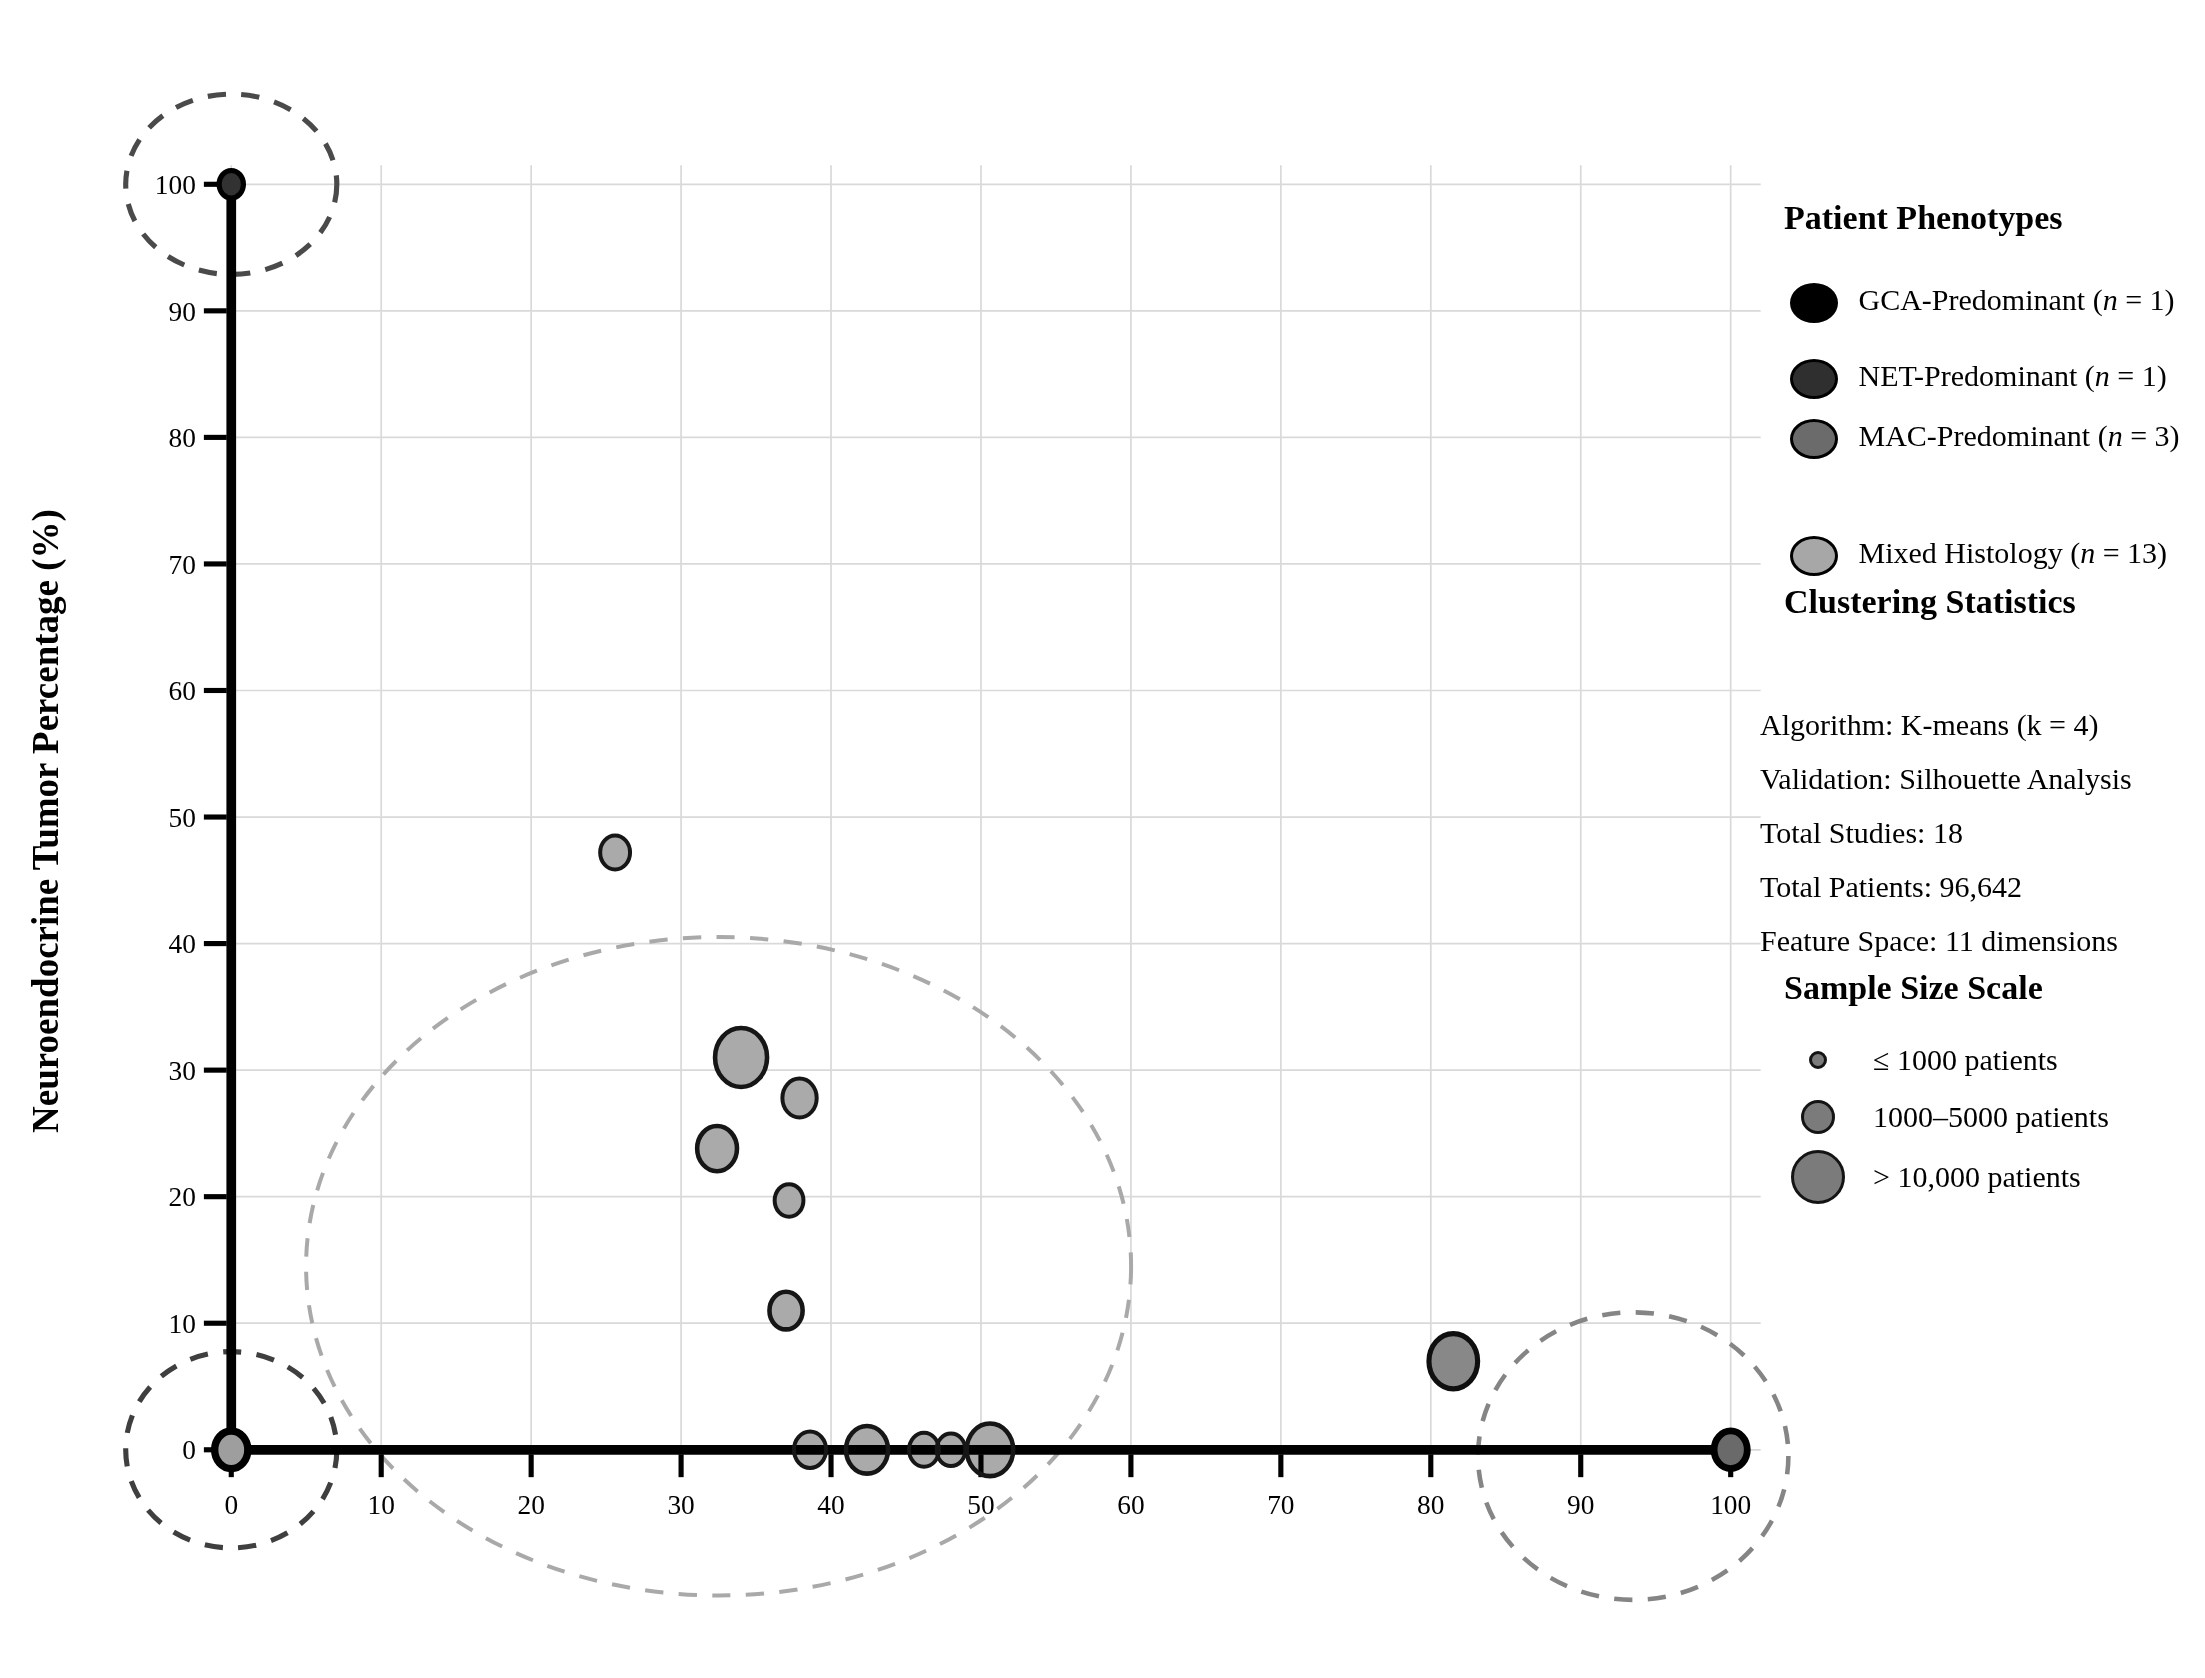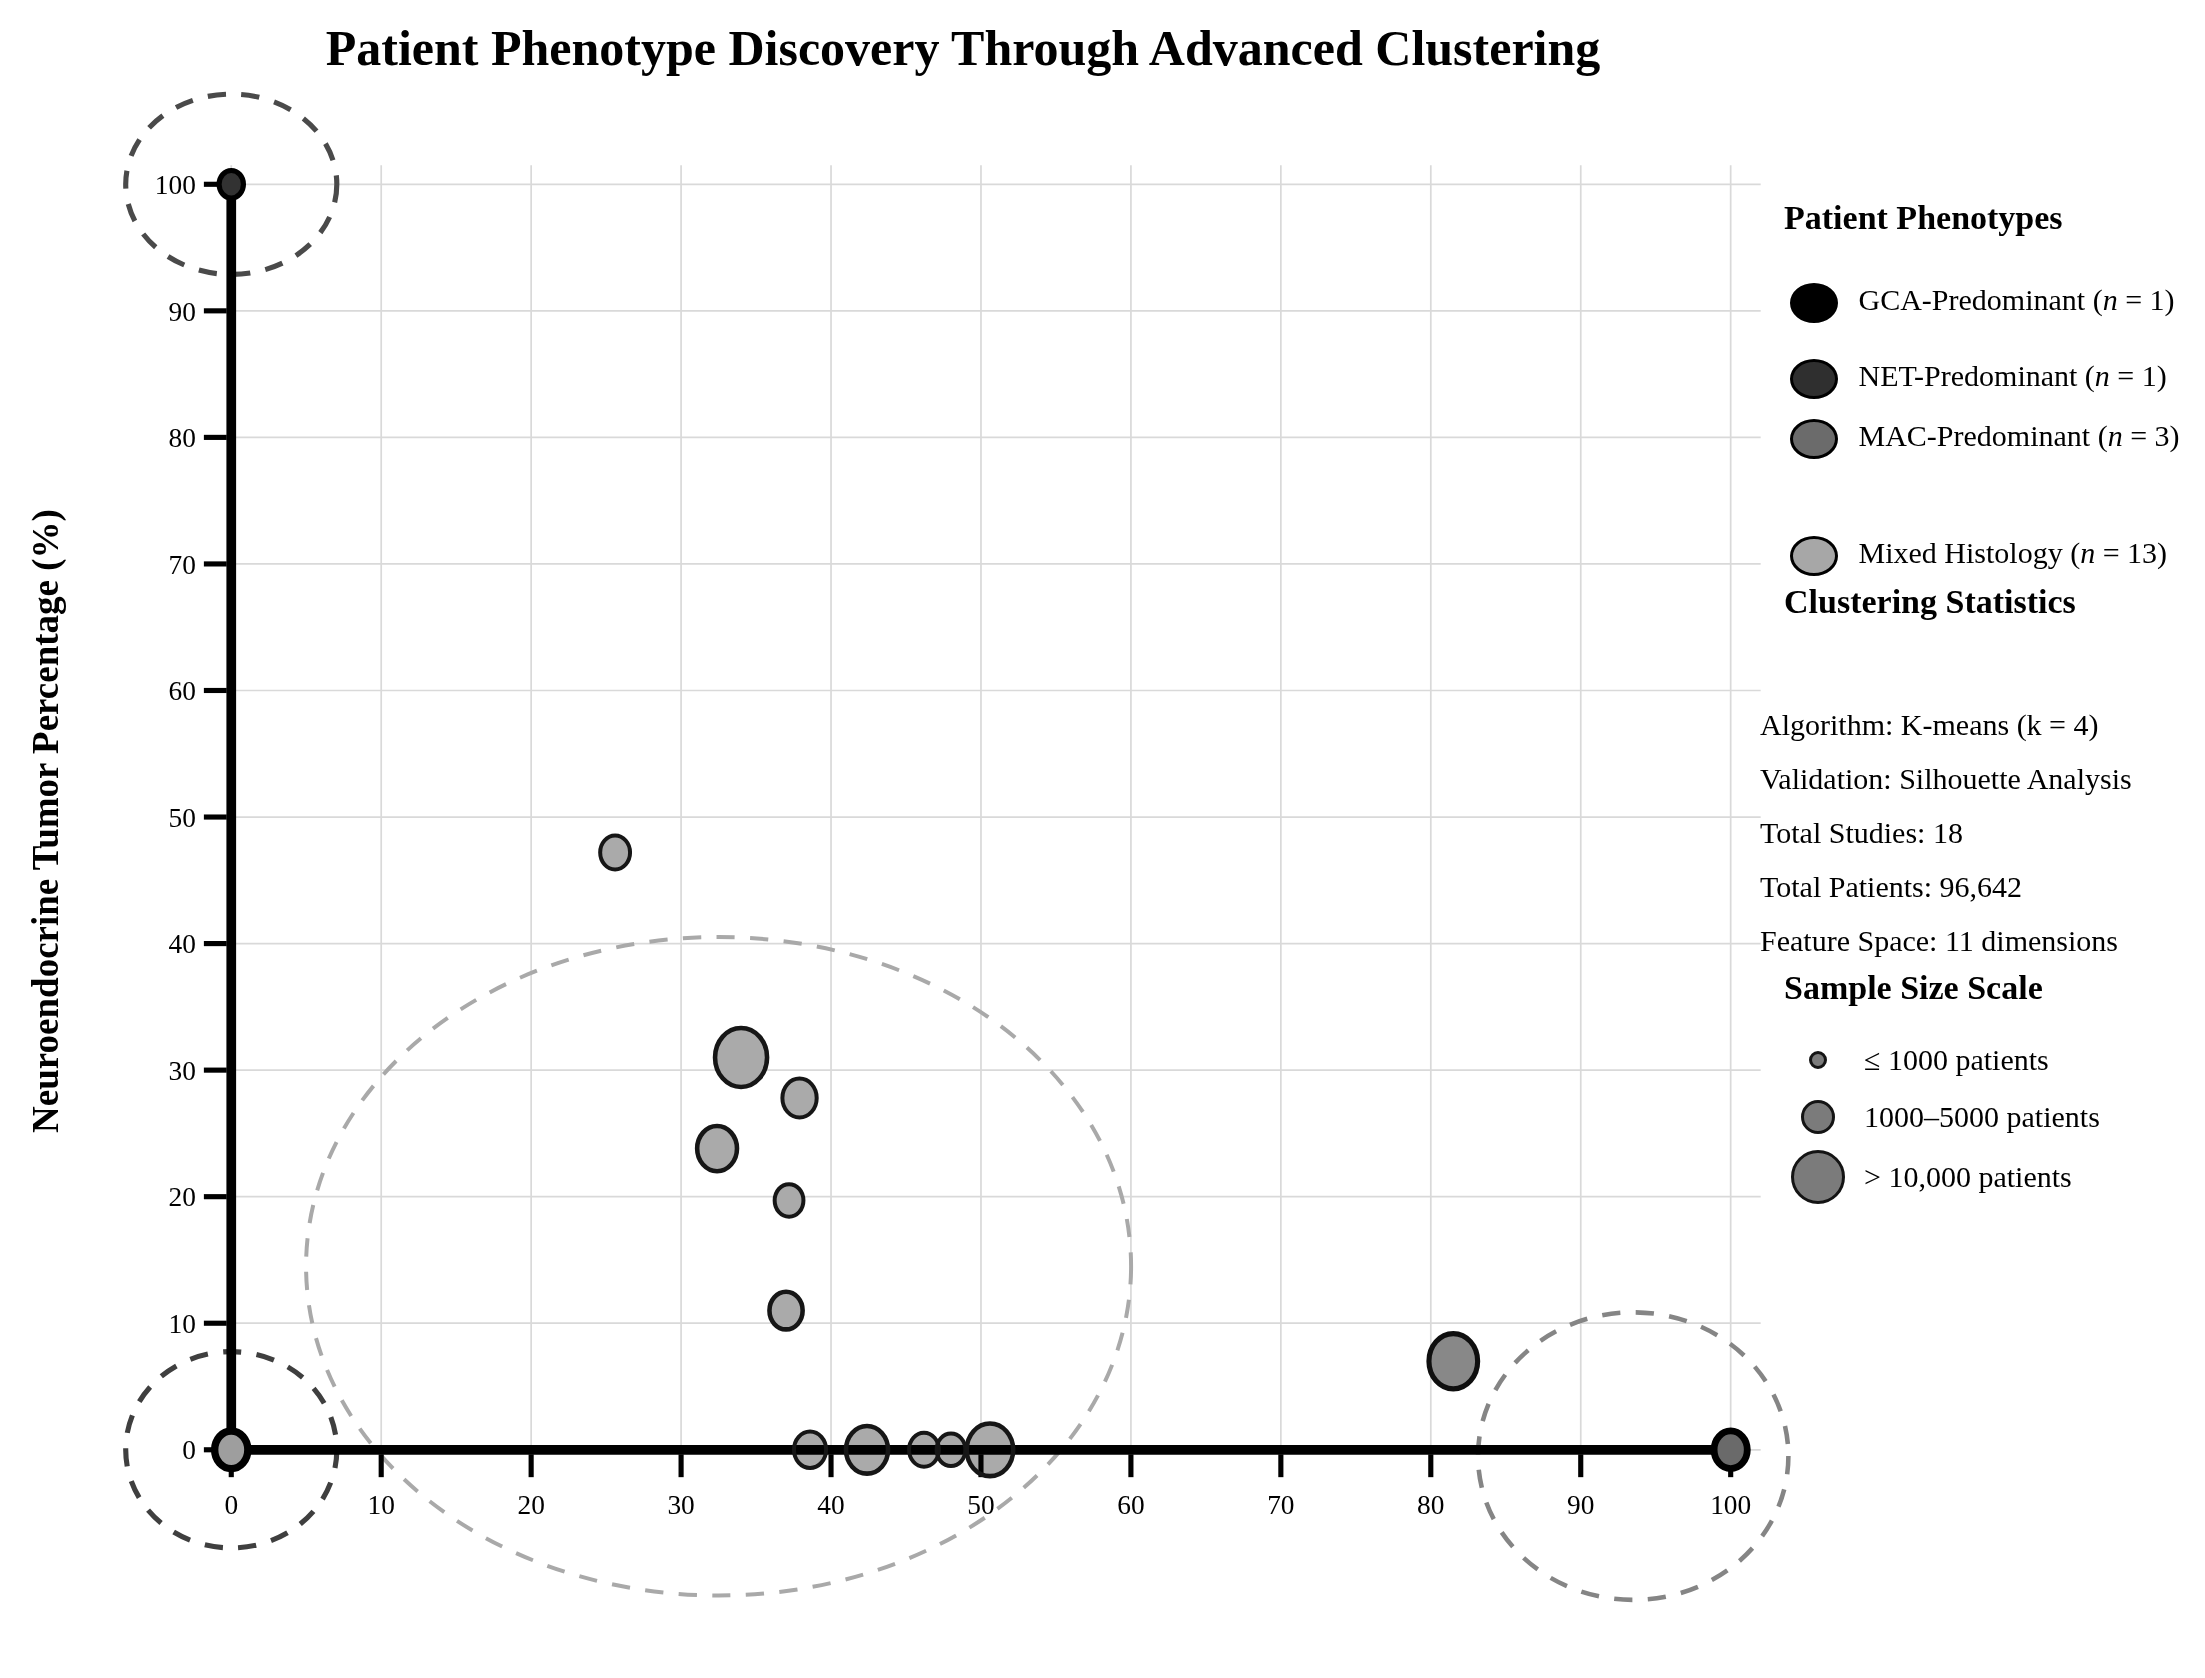--- a/index.html
+++ b/index.html
@@ -16,28 +16,27 @@
   
   .lg-heading{position:absolute;left:1767px;white-space:nowrap;font-size:34px;font-weight:bold;margin-left:17px;}
   .lg-row{position:absolute;left:1790px;height:49px;display:flex;align-items:flex-start;white-space:nowrap;}
   .lg-swatch{width:48px;height:40px;border-radius:50%;border:3.4px solid #000;box-sizing:border-box;
         margin-right:20.5px;flex:0 0 auto;}
   .lg-label{font-size:30px;}
   .stat-line{position:absolute;left:1760px;white-space:nowrap;font-size:30px;line-height:38px;margin-top:31px;}
   .sz-row{position:absolute;left:1790px;height:57px;display:flex;align-items:center;white-space:nowrap;}
   .sz-dotwrap{width:56px;display:flex;justify-content:center;align-items:center;flex:0 0 auto;}
   .sz-dot{border-radius:50%;border:3.4px solid #141414;box-sizing:border-box;}
-  .sz-label{font-size:30px;margin-left:18px;}
+  .sz-label{font-size:30px;margin-left:27px;}
 </style>
 </head>
 <body>
 
 <div class="page">
 
-  <div class="chart-title">Patient Phenotype Discovery Through Advanced Clustering</div>
 
   <svg class="plot" id="plot-svg" width="2205" height="1678" viewBox="0 0 3864 2941">
       <g>
         <line x1="405" y1="2541" x2="405" y2="289.73" stroke="#d9d9d9" stroke-width="3"></line>
         <line x1="667.8" y1="2541" x2="667.8" y2="289.73" stroke="#d9d9d9" stroke-width="3"></line>
         <line x1="930.6" y1="2541" x2="930.6" y2="289.73" stroke="#d9d9d9" stroke-width="3"></line>
         <line x1="1193.4" y1="2541" x2="1193.4" y2="289.73" stroke="#d9d9d9" stroke-width="3"></line>
         <line x1="1456.2" y1="2541" x2="1456.2" y2="289.73" stroke="#d9d9d9" stroke-width="3"></line>
         <line x1="1719" y1="2541" x2="1719" y2="289.73" stroke="#d9d9d9" stroke-width="3"></line>
         <line x1="1981.8000000000002" y1="2541" x2="1981.8000000000002" y2="289.73" stroke="#d9d9d9" stroke-width="3"></line>

